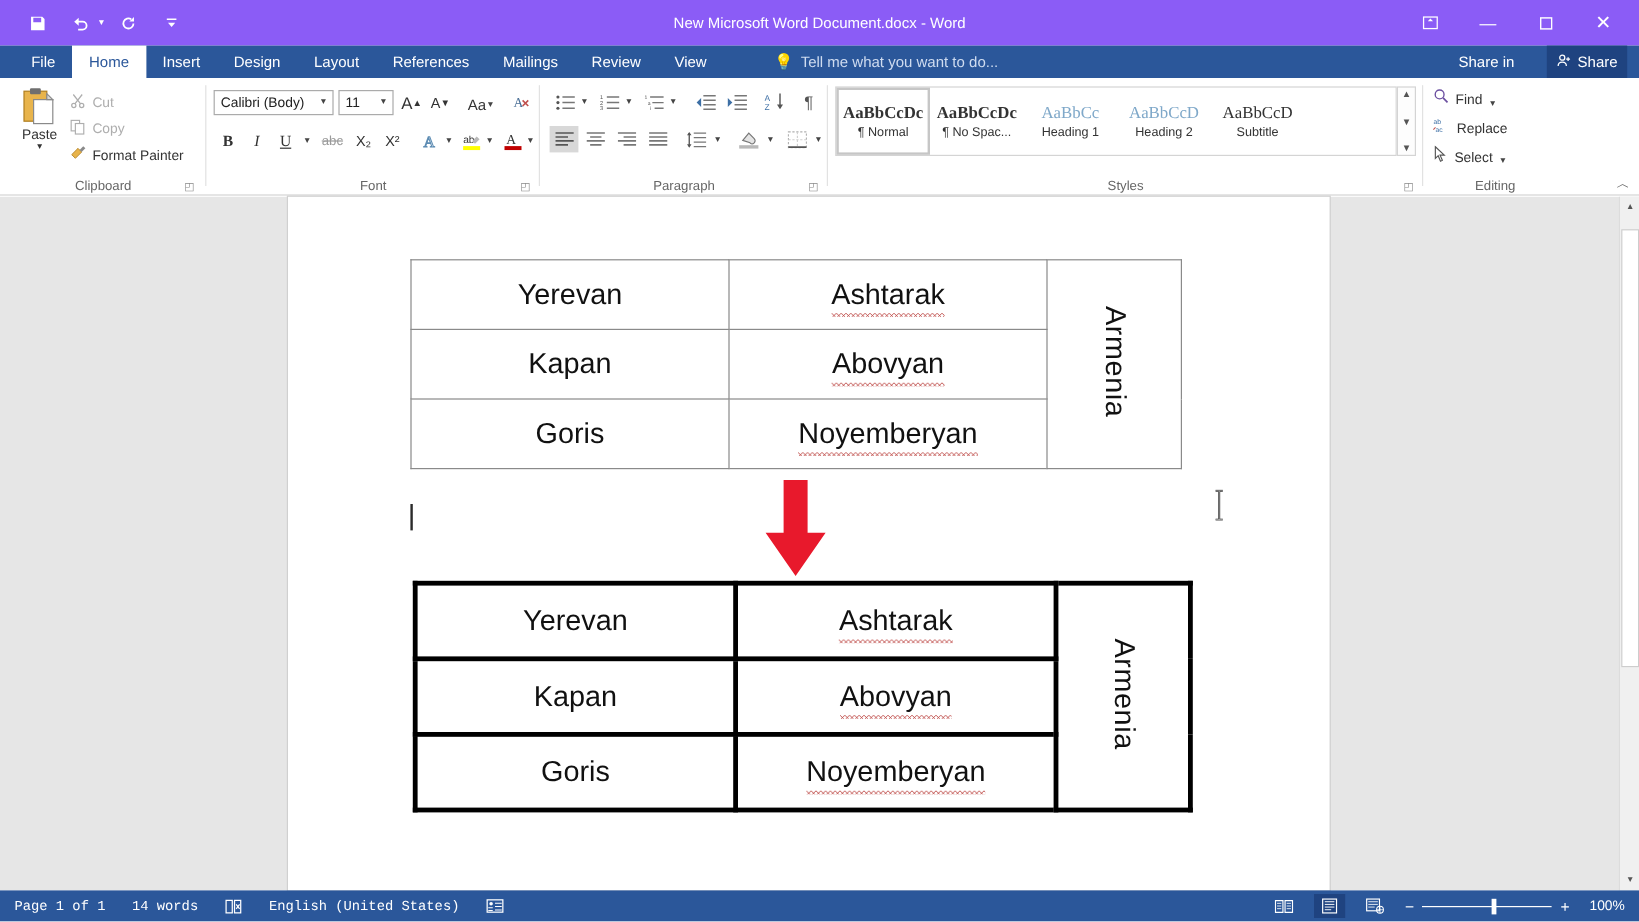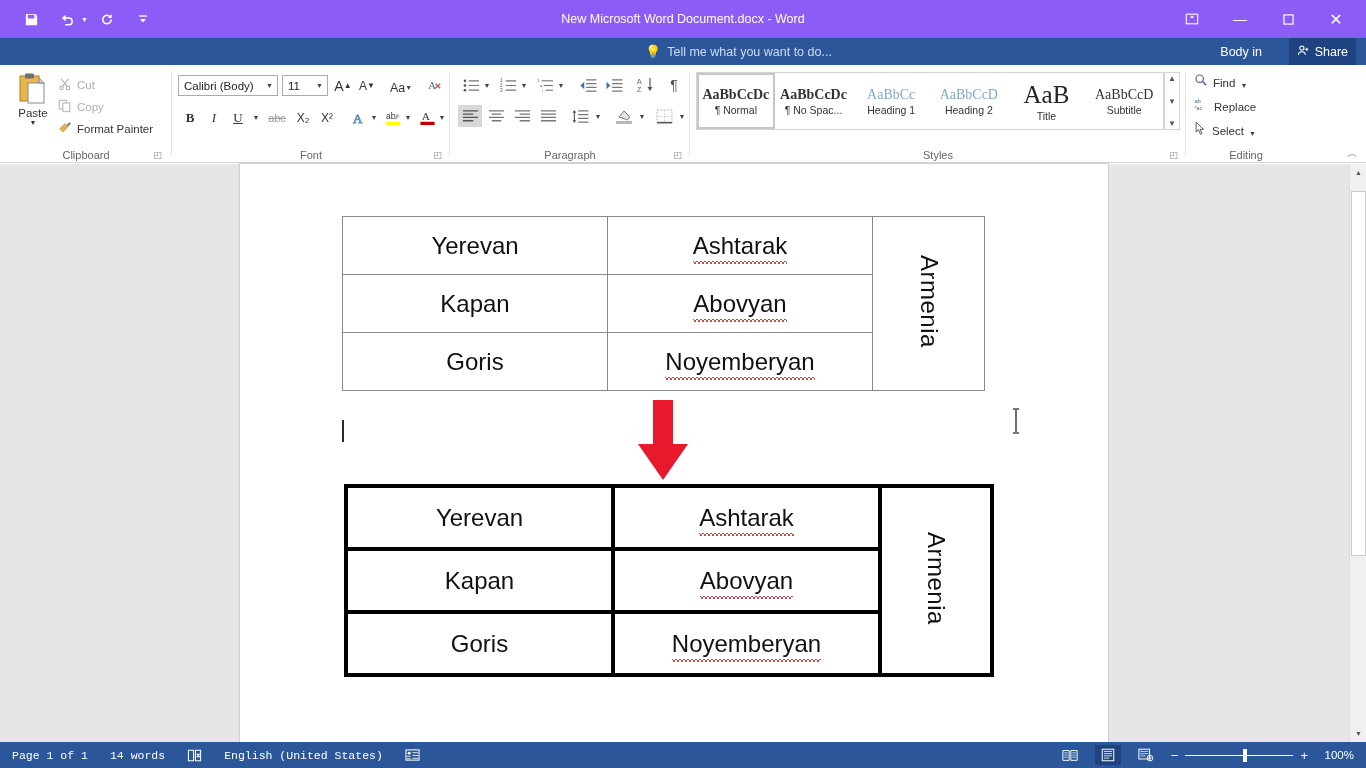--- a/index.html
+++ b/index.html
@@ -281,25 +281,36 @@
       <div class="winbtn">
         <svg width="11" height="11" viewBox="0 0 12 12">
             <rect x="1" y="1" width="10" height="10" fill="none" stroke="#fff" stroke-width="1.3"></rect>
           </svg>
       </div>
       <div class="winbtn close">✕</div>
     </div>
   </div>
 
   <div class="tabstrip">
+    <div class="tabs">
+      <div class="tab">File</div>
+      <div class="tab active">Home</div>
+      <div class="tab">Insert</div>
+      <div class="tab">Design</div>
+      <div class="tab">Layout</div>
+      <div class="tab">References</div>
+      <div class="tab">Mailings</div>
+      <div class="tab">Review</div>
+      <div class="tab">View</div>
+    </div>
     <div class="tellme">
       <span class="bulb">💡</span>
       <span>Tell me what you want to do...</span>
     </div>
-    <div class="signin">Body in</div>
+    <div class="signin">Share in</div>
     <div class="share">
       <span>
         <svg width="13" height="13" viewBox="0 0 16 16">
             <circle cx="6" cy="5" r="2.6" fill="none" stroke="#fff" stroke-width="1.3"></circle>
             <path d="M1.8 13.5c0-2.6 1.9-4 4.2-4s4.2 1.4 4.2 4" fill="none" stroke="#fff" stroke-width="1.3"></path>
             <path d="M12 4.5v4M10 6.5h4" stroke="#fff" stroke-width="1.3"></path>
           </svg>
       </span>
       <span>Share</span>
     </div>
@@ -542,24 +553,20 @@
           <span class="style-prev bold">AaBbCcDc</span>
           <span class="style-name">¶ No Spac...</span>
         </div>
         <div class="styleitem">
           <span class="style-prev blue">AaBbCc</span>
           <span class="style-name">Heading 1</span>
         </div>
         <div class="styleitem">
           <span class="style-prev blue">AaBbCcD</span>
           <span class="style-name">Heading 2</span>
-        </div>
-        <div class="styleitem">
-          <span class="style-prev big">AaB</span>
-          <span class="style-name">Title</span>
         </div>
         <div class="styleitem">
           <span class="style-prev">AaBbCcD</span>
           <span class="style-name">Subtitle</span>
         </div>
       </div>
       <div class="stylescroll">
         <span>▲</span>
         <span>▼</span>
         <span>▼</span>

